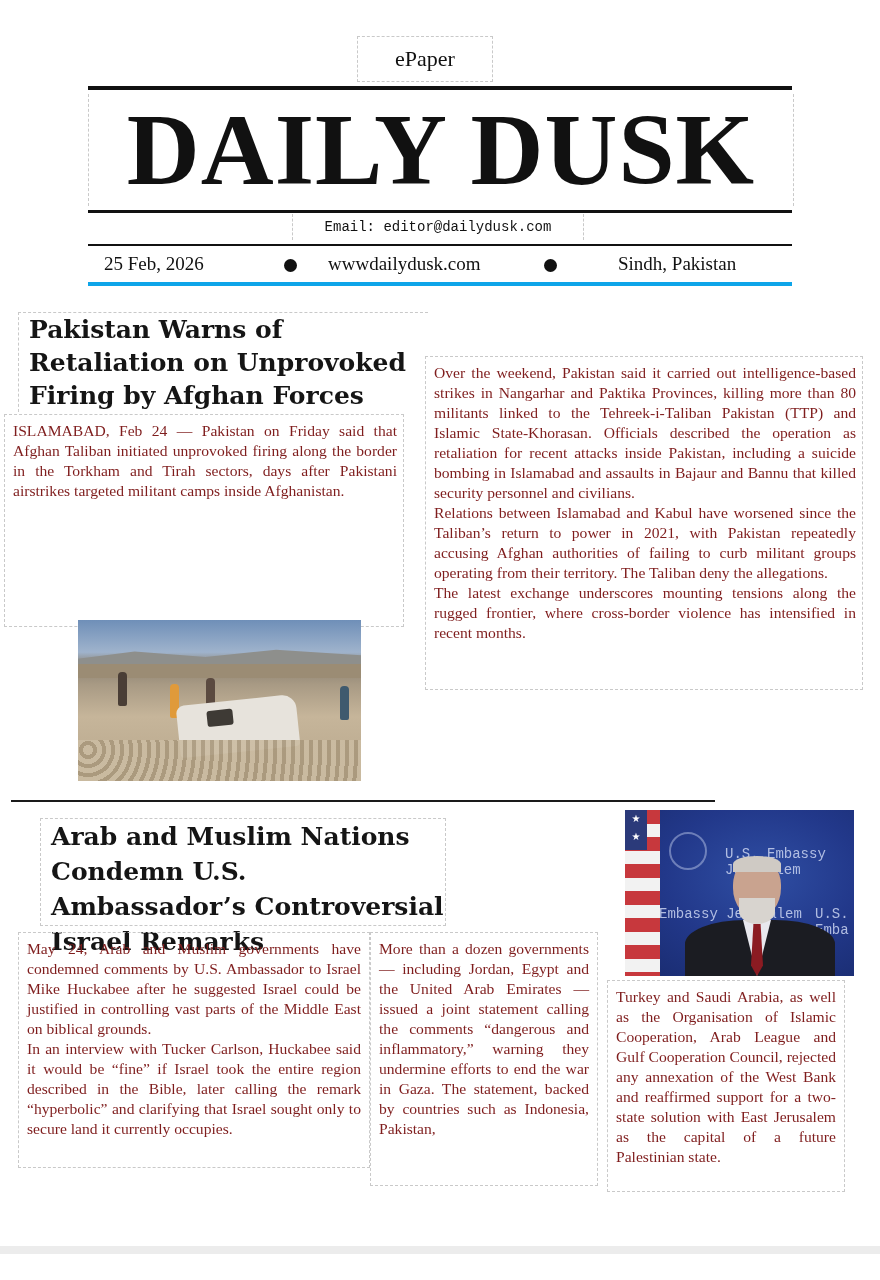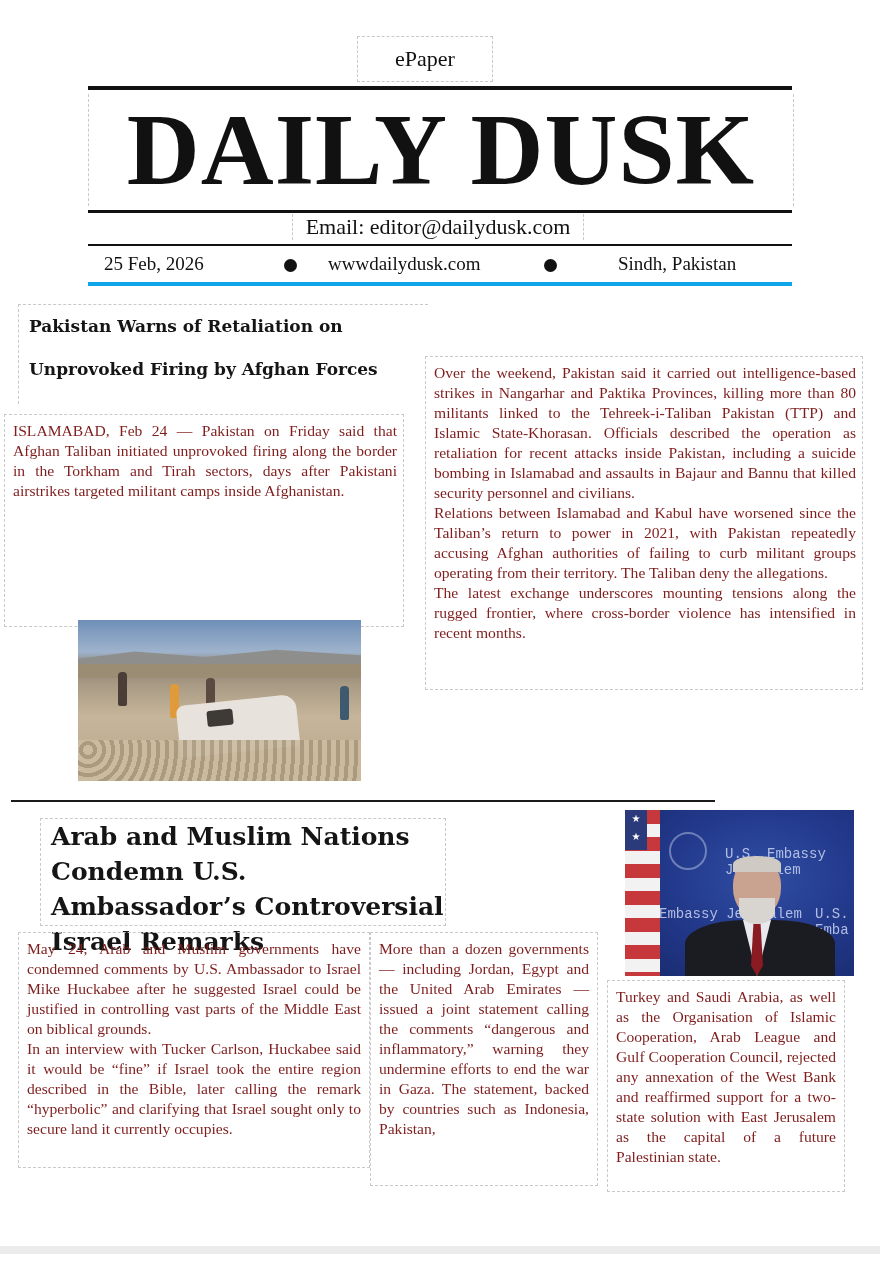--- a/index.html
+++ b/index.html
@@ -13,29 +13,29 @@
   .dash-lr { border-left: 1px dashed #c9c9c9; border-right: 1px dashed #c9c9c9; }
 
   
   .epaper { left: 357px; top: 36px; width: 134px; height: 44px; font-size: 22px;
             text-align: center; line-height: 44px; font-family: "Liberation Serif", serif; }
   .rule-thick { left: 88px; width: 704px; height: 4px; background: #111; }
   .title { left: 88px; top: 94px; width: 704px; height: 112px; text-align: center;
            font-family: "Liberation Serif", serif; font-weight: bold; font-size: 101px;
            line-height: 112px; letter-spacing: 1px; }
   .email { left: 292px; top: 214px; width: 290px; height: 26px; text-align: center;
-           font-size: 22px; line-height: 26px; font-family: Liberation Serif, serif; }
+           font-size: 14px; line-height: 26px; font-family: Liberation Mono, monospace; }
   .infobar { left: 88px; top: 244px; width: 704px; height: 36px; }
   .infobar .item { position: absolute; top: 6px; font-size: 19px; line-height: 24px;
                    font-family: "Liberation Serif", serif; }
   .dot { position: absolute; top: 13px; width: 13px; height: 13px; border-radius: 50%; background: #111; }
 
   
   .headline { font-family: "DejaVu Serif", serif; font-weight: bold; color: #151515; }
-  .h1 { left: 18px; top: 304px; width: 410px; height: 100px; font-size: 17px; line-height: 43px; padding-left: 10px; box-sizing: border-box; }
+  .h1 { left: 18px; top: 312px; width: 410px; height: 100px; font-size: 25px; line-height: 33px; padding-left: 10px; box-sizing: border-box; }
   .h2 { left: 40px; top: 818px; width: 406px; height: 108px; font-size: 25px; line-height: 35px; padding-left: 10px; box-sizing: border-box; }
 
   
   .body { font-family: "Liberation Serif", serif; font-size: 15.6px; line-height: 20px; color: #7f1d1d;
           text-align: justify; box-sizing: border-box; }
   .body p { margin: 0; }
   .a1-left { left: 4px; top: 414px; width: 400px; padding: 6px 6px 8px 8px; height: 213px; }
   .a1-right { left: 425px; top: 356px; width: 438px; padding: 6px 6px 6px 8px; height: 334px; }
   .a2-c1 { left: 18px; top: 932px; width: 352px; padding: 6px 8px 6px 8px; height: 236px; }
   .a2-c2 { left: 370px; top: 932px; width: 228px; padding: 6px 8px 6px 8px; height: 254px; }

